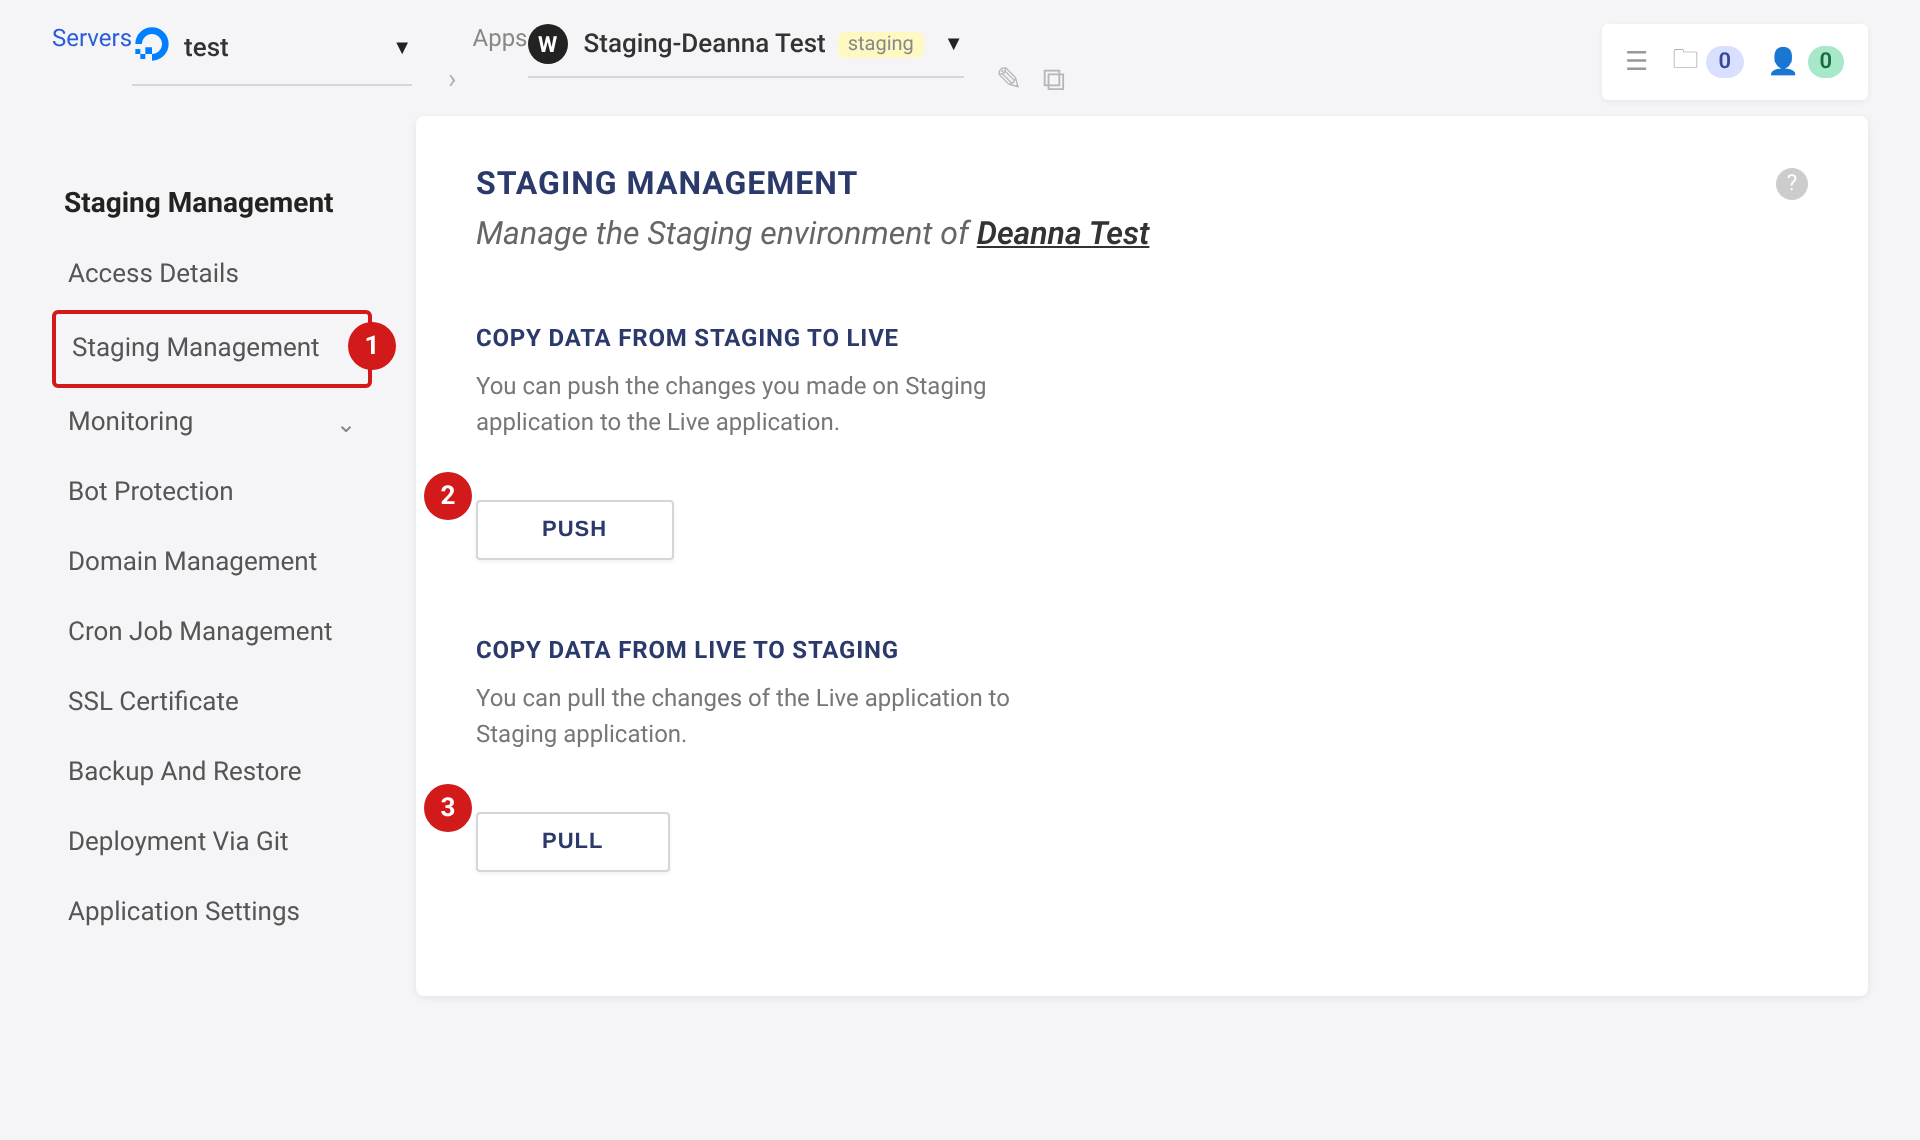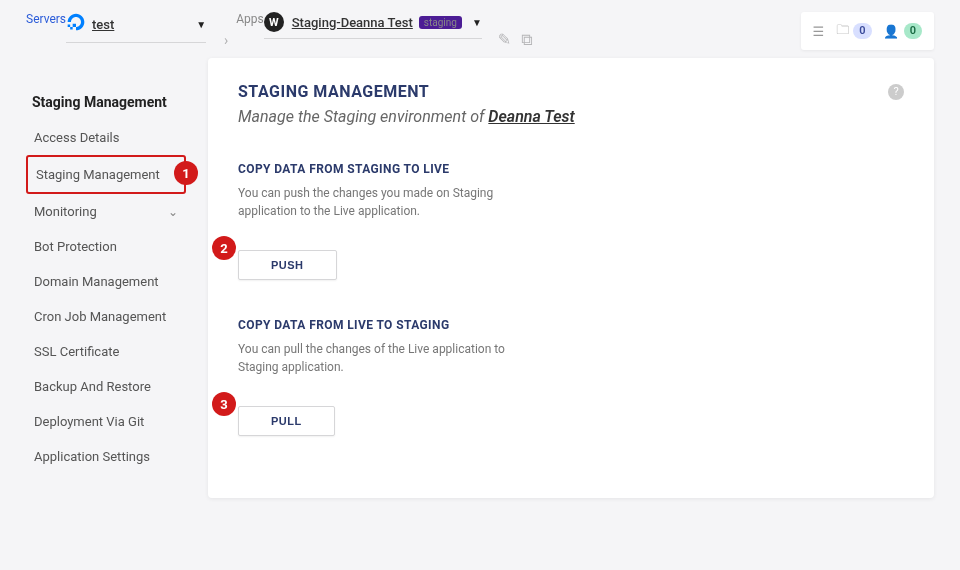--- a/index.html
+++ b/index.html
@@ -5,24 +5,24 @@
 * { margin: 0; padding: 0; box-sizing: border-box; }
 body { font-family: -apple-system, BlinkMacSystemFont, "Segoe UI", Roboto, Arial, sans-serif; background: #f5f5f7; width: 960px; height: 570px; overflow: hidden; color: #333; }
 
 .topbar { display: flex; align-items: flex-start; padding: 12px 26px 8px 26px; }
 .crumb-col { display: flex; margin-right: 10px; }
 .crumb-label { font-size: 12px; color: #2b5cd9; margin-bottom: 4px; }
 .crumb-row { display: flex; align-items: center; border-bottom: 1px solid #d6d6d8; padding-bottom: 6px; min-width: 140px; }
 .crumb-row.app { min-width: 190px; }
 .do-icon { width: 20px; height: 20px; margin-right: 6px; }
 .wp-icon { width: 20px; height: 20px; border-radius: 50%; background: #222; display:inline-flex; align-items:center; justify-content:center; color:#fff; font-size:11px; font-weight:700; margin-right:8px; }
-.crumb-text { font-size: 13px; color: #333; font-weight: 500; text-decoration: underline; }
+.crumb-text { font-size: 13px; color: #333; font-weight: 500; }
 .caret { margin-left: auto; font-size: 10px; color: #222; padding-left: 10px; }
 .chev-right { color: #b0b0b2; font-size: 14px; margin: 0 8px; align-self: center; margin-top: 18px; }
-.tag { font-size: 10px; color: #888; background: #4c1d95; border-radius: 3px; padding: 1px 5px; margin-left: 6px; }
+.tag { font-size: 10px; color: #888; background: #fef9c3; border-radius: 3px; padding: 1px 5px; margin-left: 6px; }
 .top-icons { margin-left: 6px; display: flex; align-items: center; gap: 10px; margin-top: 18px; color: #b6b6b8; }
 .top-icons span { cursor: pointer; }
 
 .toolbar-right { margin-left: auto; display: flex; align-items: center; gap: 12px; background: #fff; padding: 8px 12px; border-radius: 3px; box-shadow: 0 1px 3px rgba(0,0,0,0.06); align-self: flex-start; }
 .toolbar-right .tb-item { display: flex; align-items: center; gap: 4px; color: #999; font-size: 13px; }
 .badge { border-radius: 10px; padding: 0 6px; font-size: 11px; font-weight: 600; min-width: 18px; text-align: center; line-height: 16px; }
 .badge.gray { background: #d8dfff; color: #3a4a9a; }
 .badge.green { background: #a7e8c9; color: #1a6b44; }
 
 .layout { display: flex; padding: 0 26px; gap: 22px; align-items: center; }

